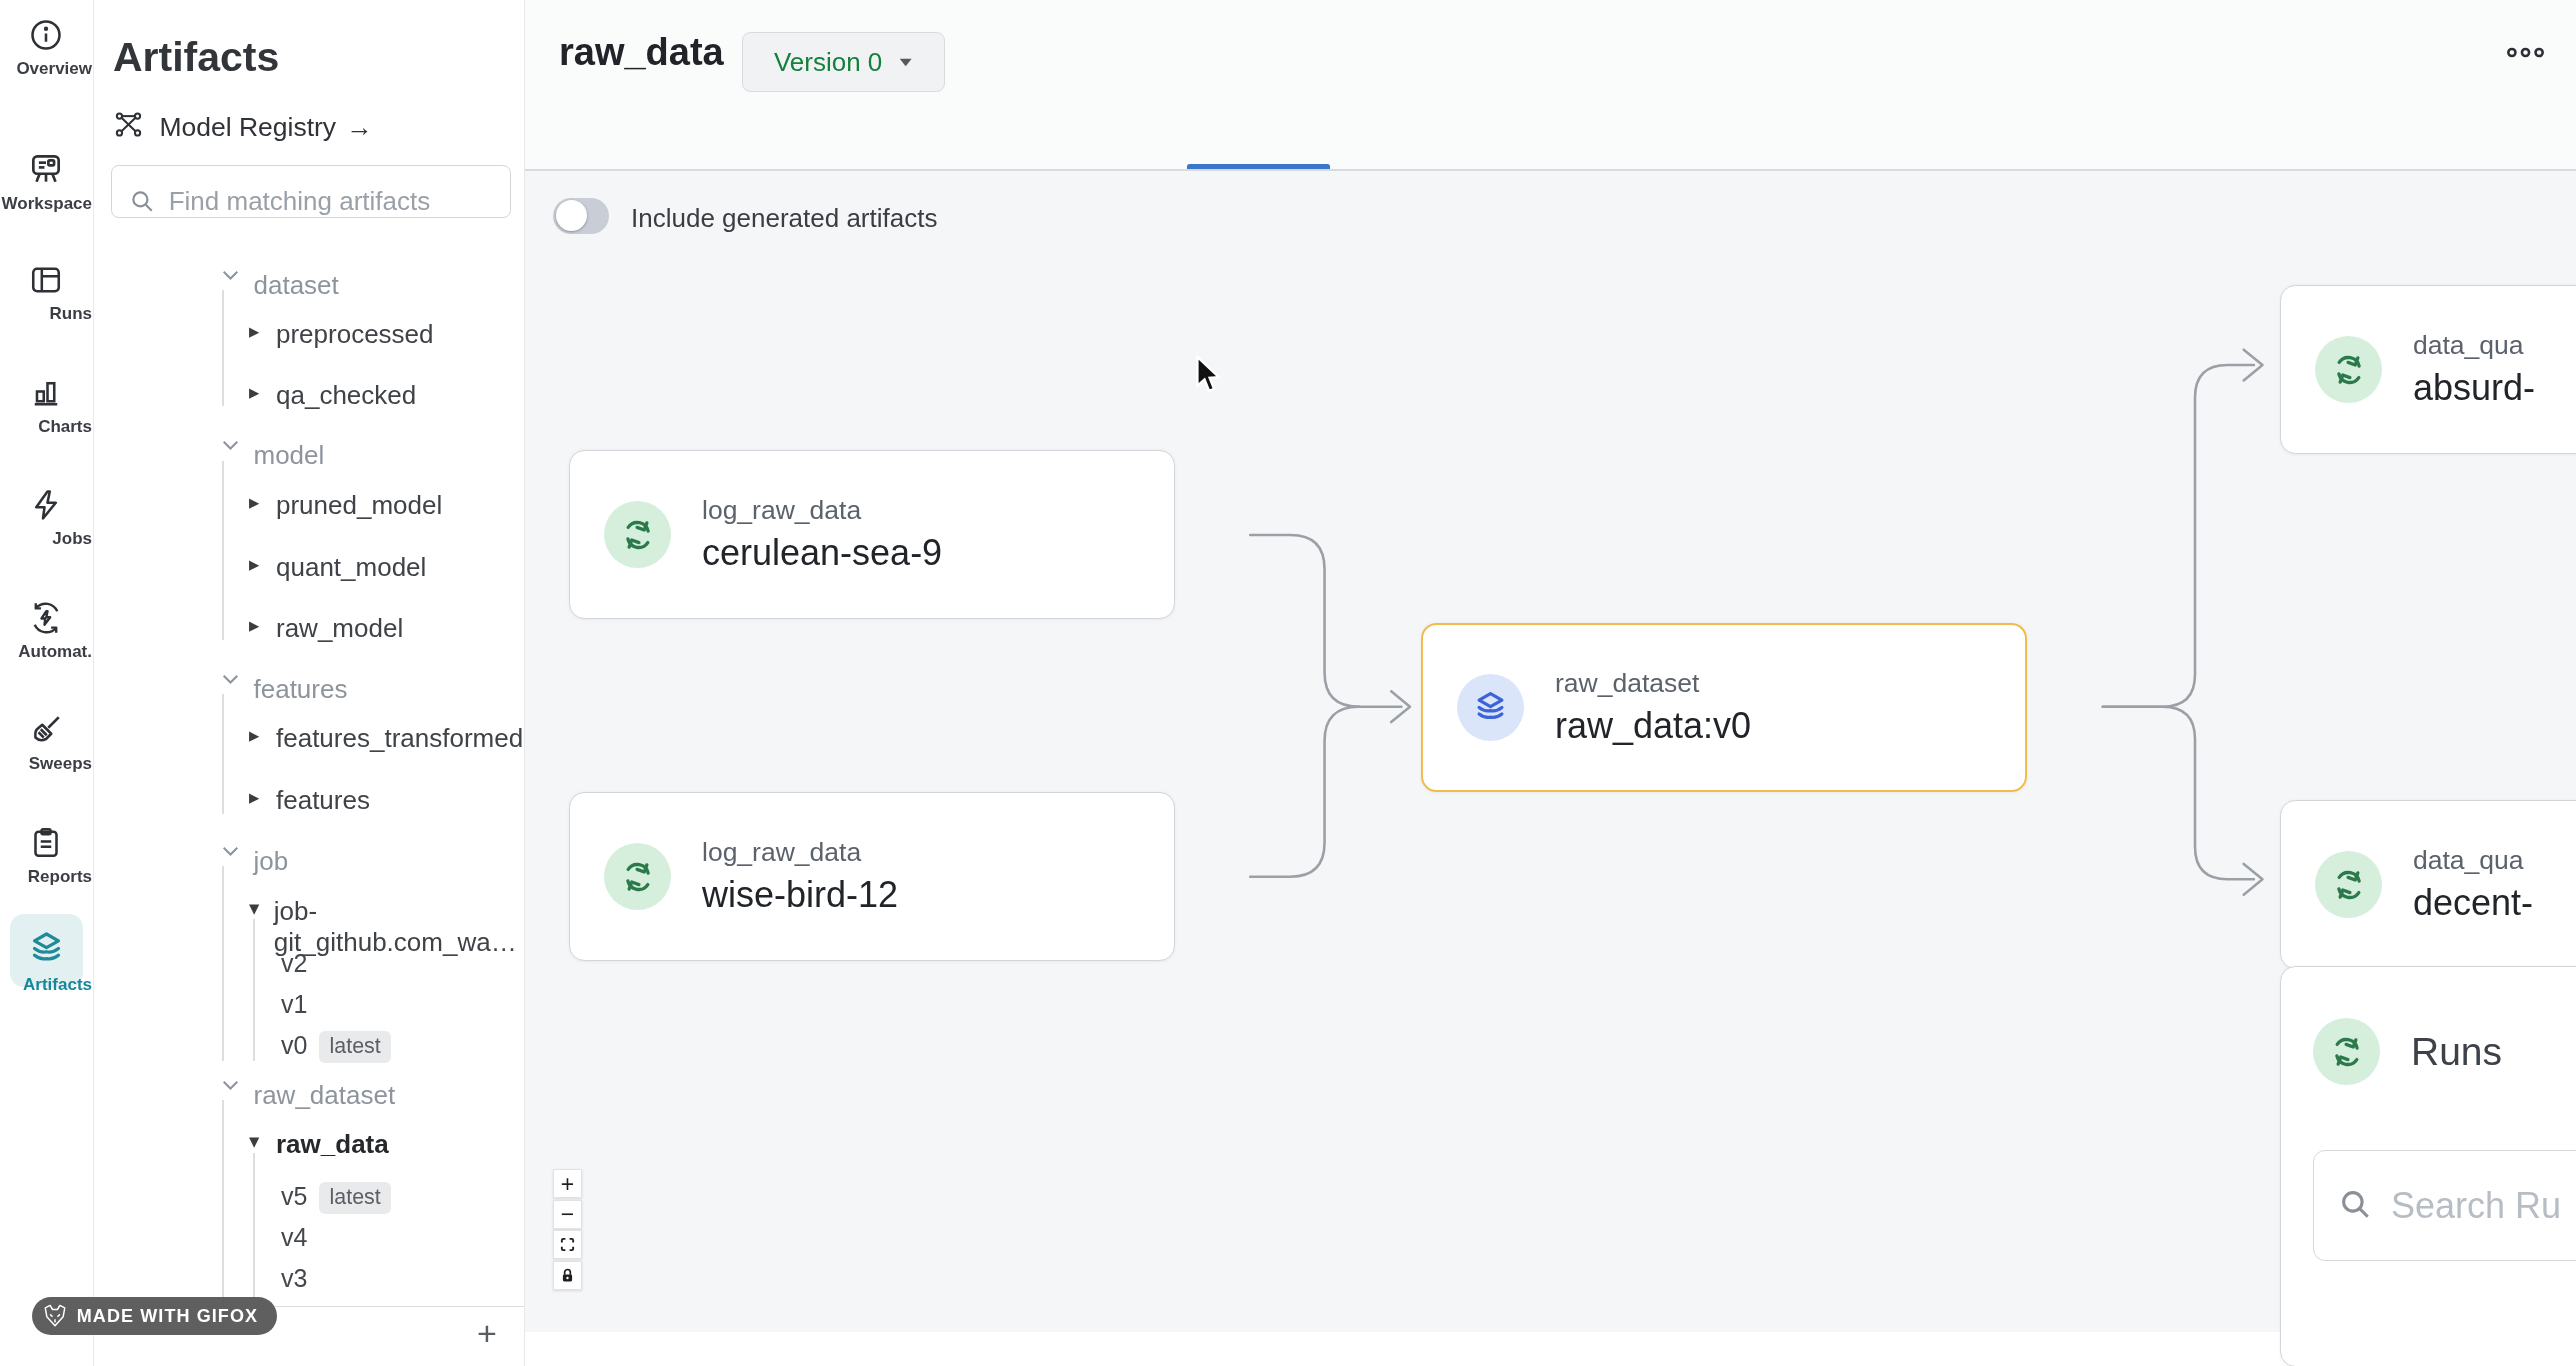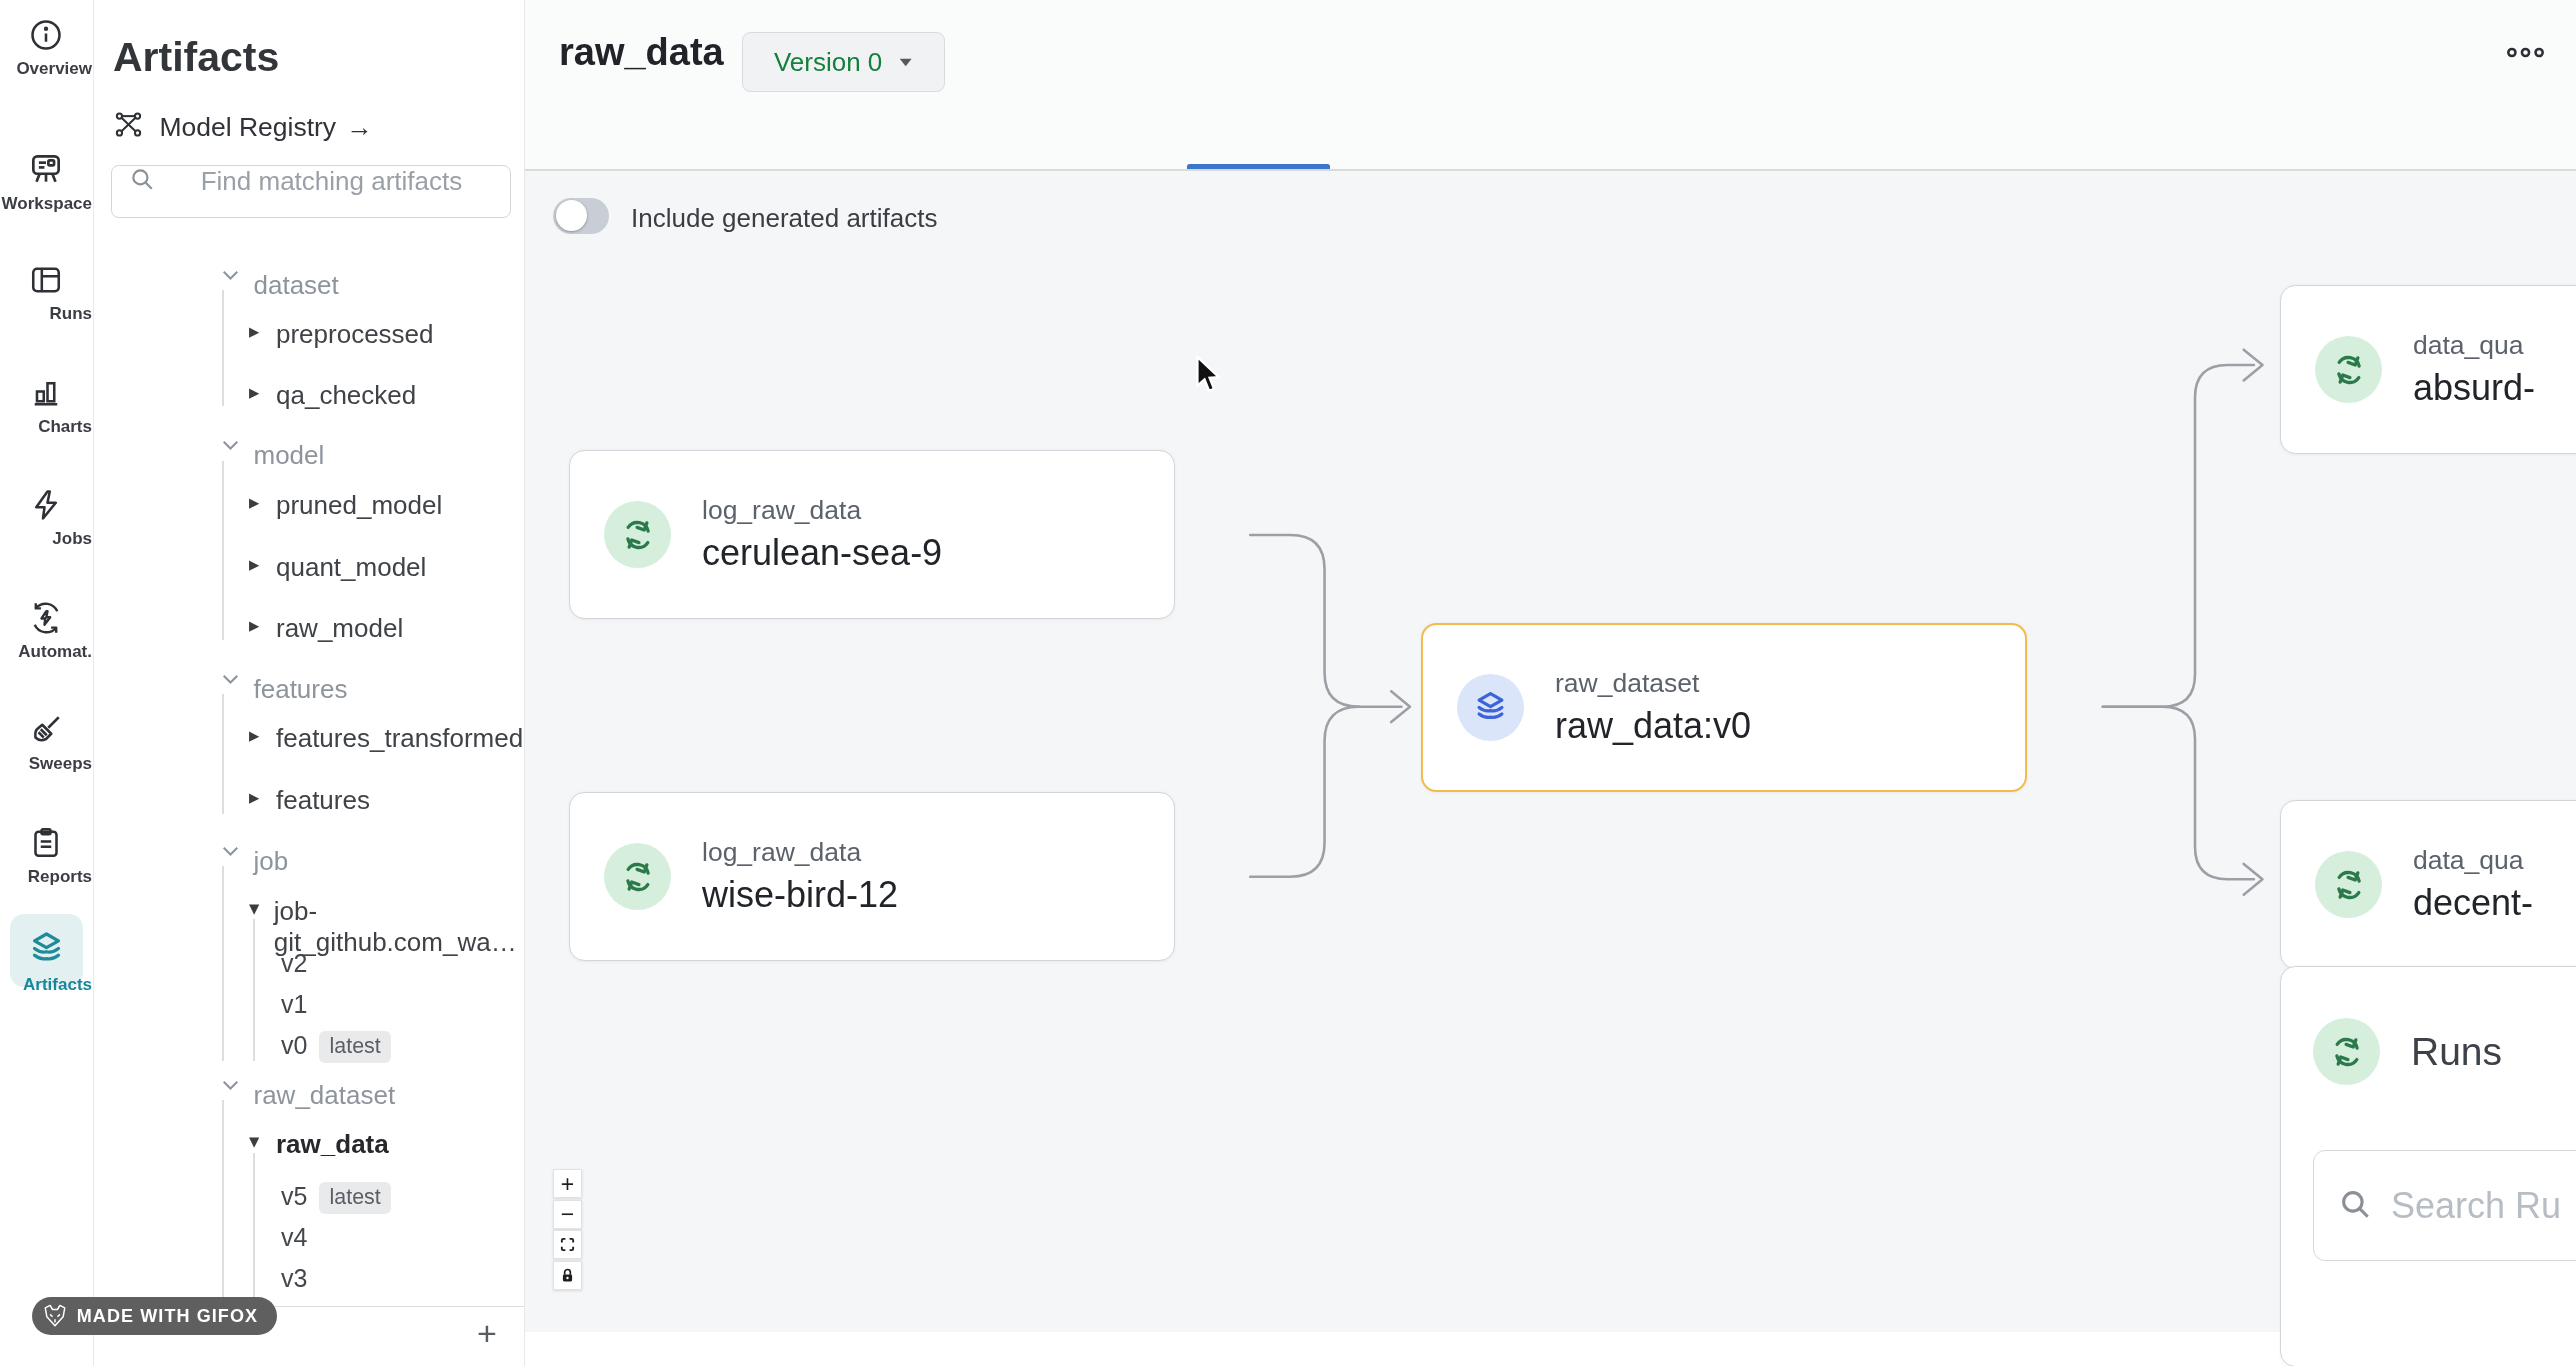--- a/index.html
+++ b/index.html
@@ -14,21 +14,21 @@
   .rail-label { display:block; margin-top:6px; font-size:17px; font-weight:700; color:#3b3e44; }
   .rail-active-bg { position:absolute; left:10.2px; width:73px; height:73px; background:#e3f0f2; border-radius:13.7px; }
   .rail-item.active .rail-label { color:#17879c; }
 
   
   #sidebar { position:absolute; left:94px; top:0; width:431px; height:1367px; background:#fff; border-right:1.7px solid #e7e8ea; z-index:20; }
   #sb-title { position:absolute; left:19px; top:34px; font-size:41px; font-weight:600; color:#32353a; }
   #registry-row { position:absolute; left:19px; top:109px; display:flex; align-items:flex-end; cursor:pointer; }
   #registry-row .lbl { margin-left:15.4px; font-size:26.5px; color:#2f3237; }
   #registry-row .arr { margin-left:10.2px; font-size:26.5px; color:#2f3237; }
-  #sb-search { position:absolute; left:17px; top:165px; width:400px; height:53px; border:1.7px solid #d2d5d9; border-radius:7.7px; background:#fff; display:flex; align-items:flex-start; padding-left:17px;gap:32px; }
+  #sb-search { position:absolute; left:17px; top:165px; width:400px; height:53px; border:1.7px solid #d2d5d9; border-radius:7.7px; background:#fff; display:flex; align-items:flex-end; padding-left:17px; }
   #sb-search input { border:none; outline:none; margin-left:13.7px; font-size:26px; color:#3f4347; width:325px; background:transparent; font-family:inherit; }
   #sb-search input::placeholder { color:#9aa0a8; }
 
   .trow { position:absolute; left:12px; width:431px; height:29px; display:flex; align-items:flex-start; font-size:26px; cursor:pointer;margin-top:15px; }
   .trow.sec { padding-left:116px; color:#8e949c; }
   .trow.sec .lbl { margin-left:14.5px; }
   .trow.itm { padding-left:143px; color:#3f4347; }
   .trow.itm .tri { font-size:20.5px; color:#3a3d42; width:27px; }
   .trow.ver { padding-left:175px; color:#44484e; font-size:25px; }
   .trow .bold { font-weight:700; color:#26282c; }

